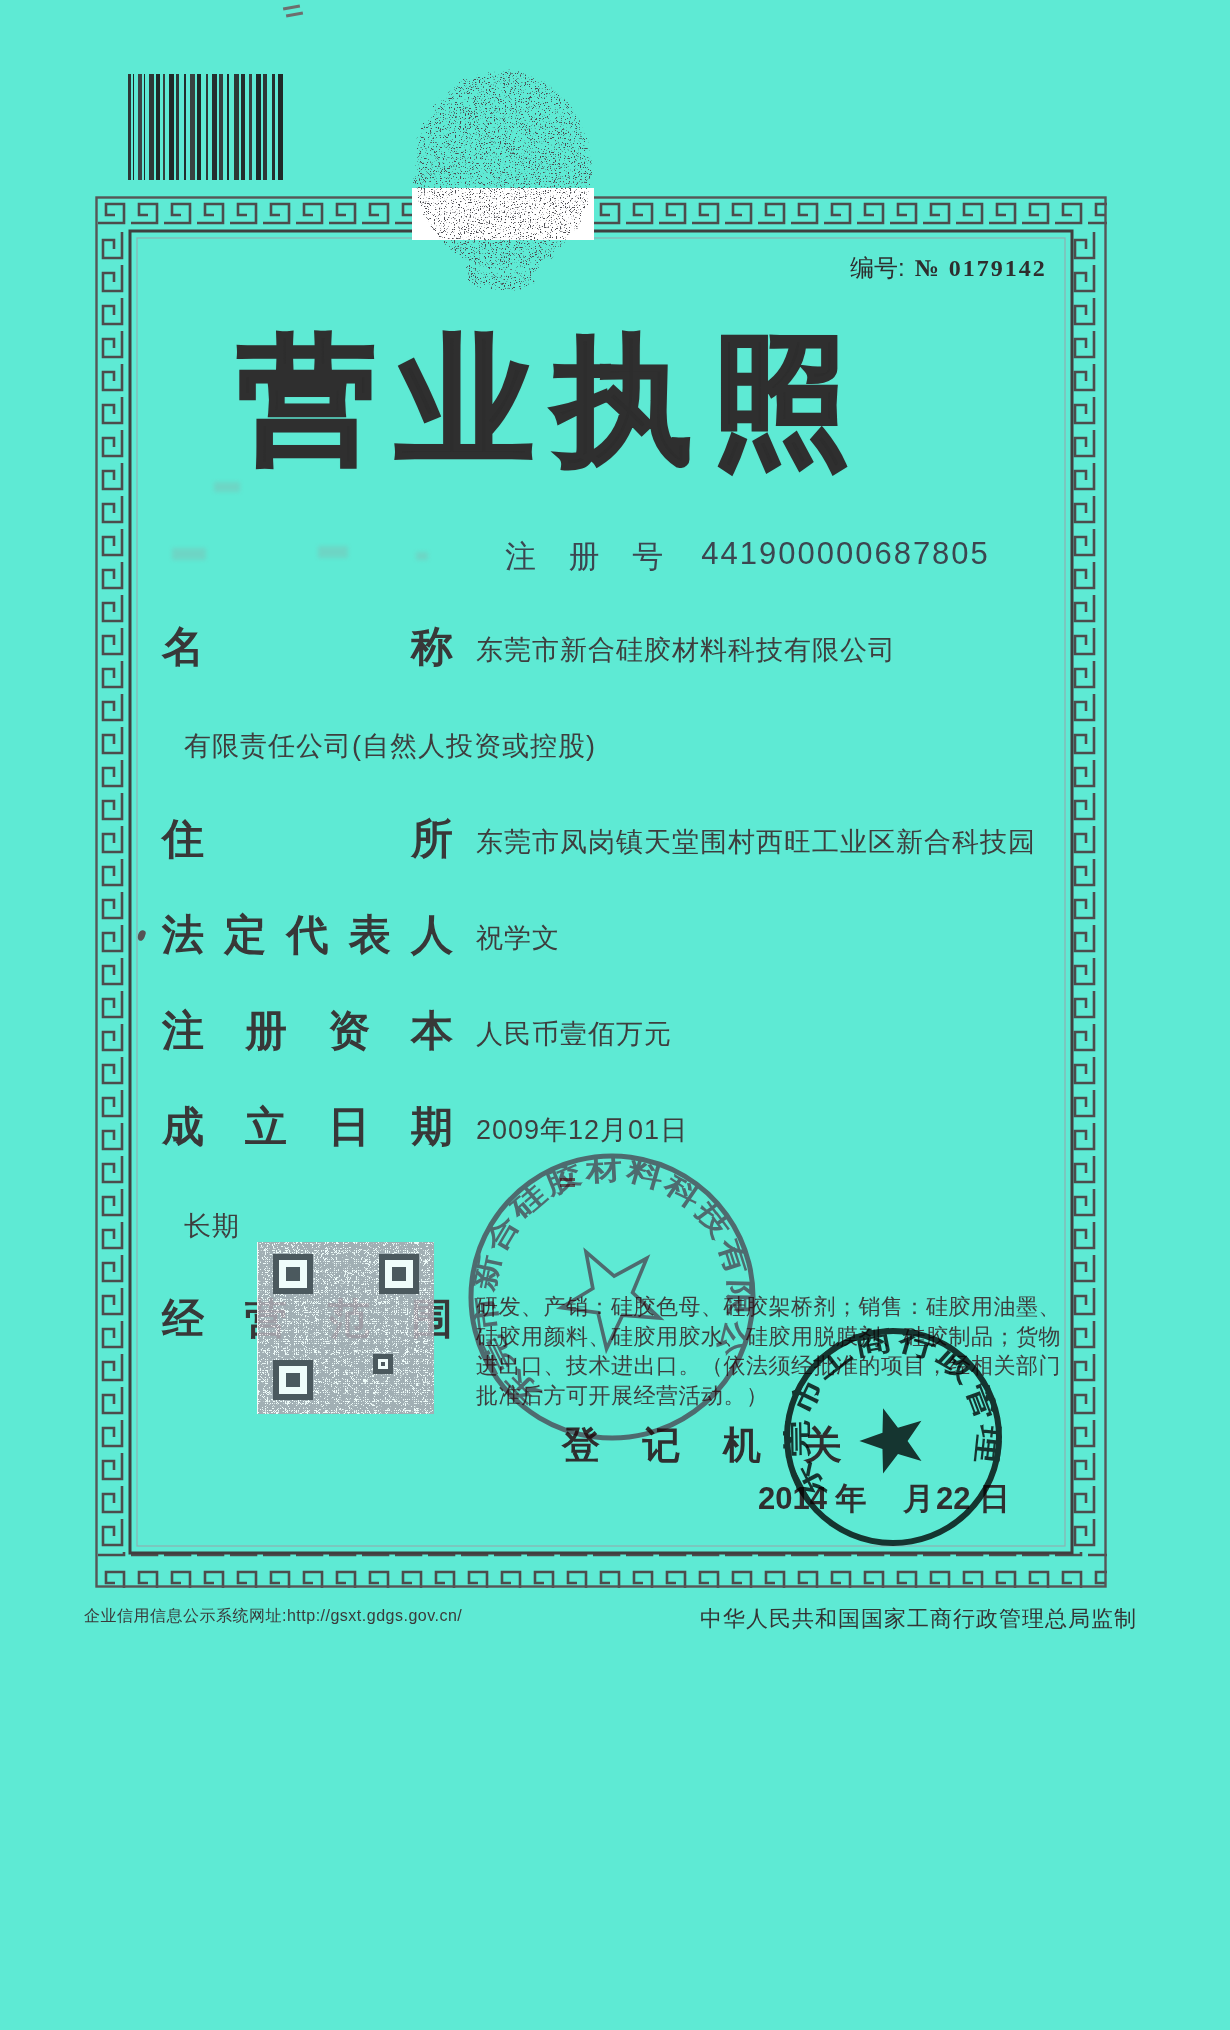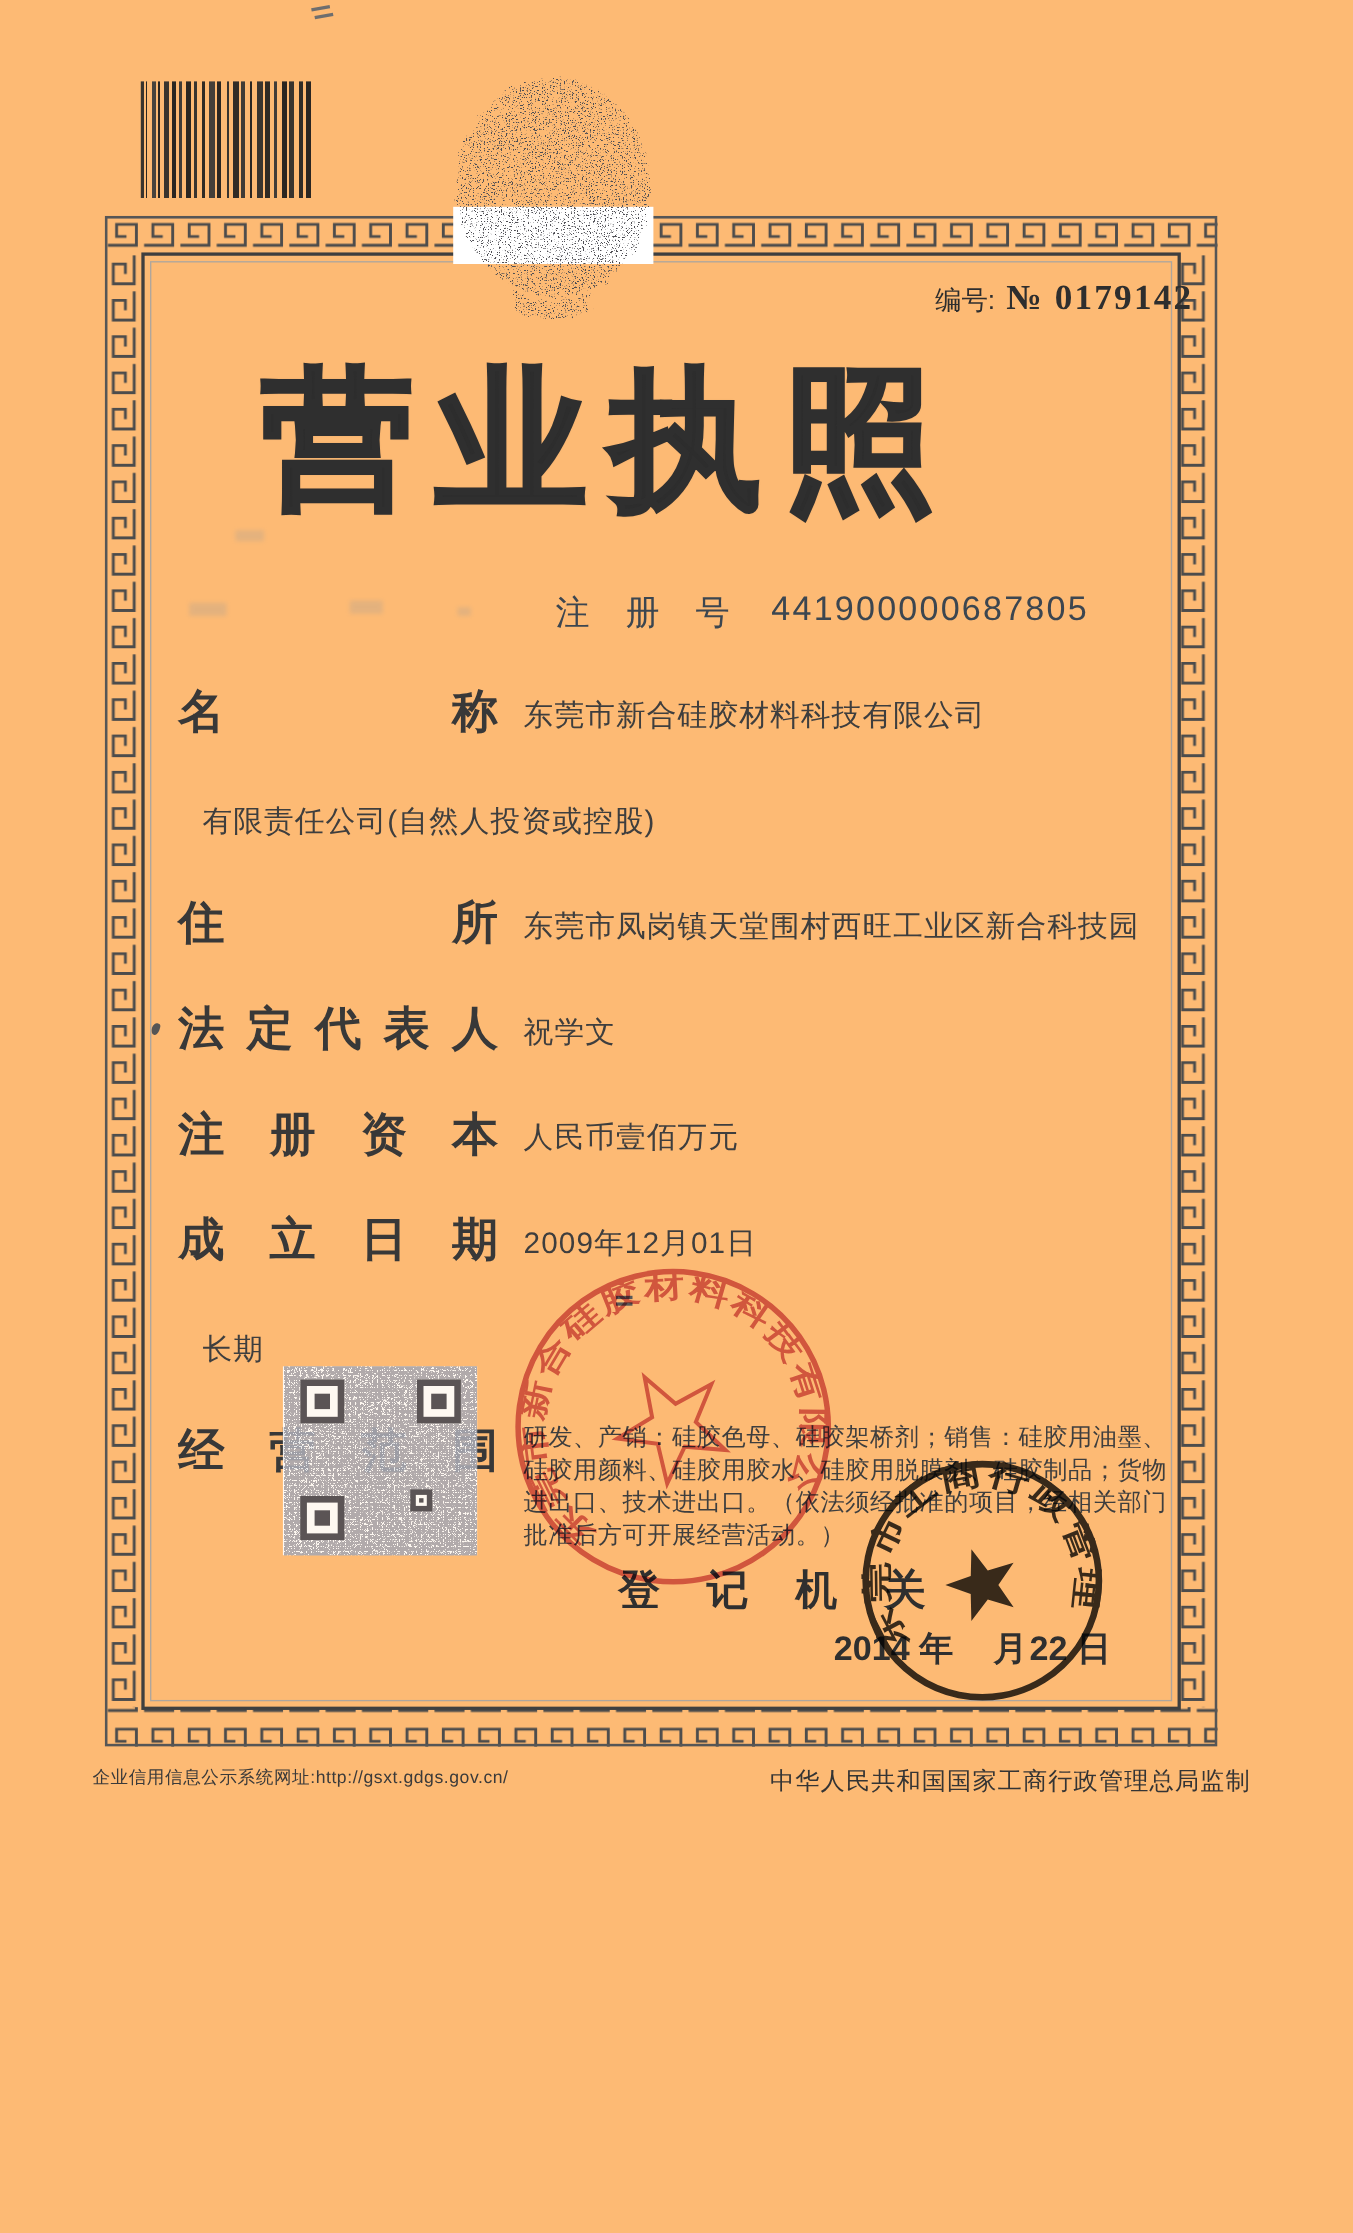--- a/index.html
+++ b/index.html
@@ -1,16 +1,16 @@
 <!DOCTYPE html>
 <html><head>
 <meta charset="utf-8">
 <style>
   html,body{margin:0;padding:0;background:#ffffff;}
-  .scan{position:relative;width:1230px;height:2030px;background:#fdba74;overflow:hidden;
+  .scan{position:relative;width:1230px;height:2030px;background:#5eead4;overflow:hidden;
         font-family:"Liberation Sans",sans-serif;color:#333;}
   .abs{position:absolute;}
 
   
   .barcode{left:128px;top:74px;width:160px;height:106px;opacity:.92;filter:blur(.4px) contrast(.92);
     background:
      linear-gradient(90deg,#222 0 3px,transparent 3px 5px,#111 5px 6px,transparent 6px 10px,
       #333 10px 14px,transparent 14px 16px,#111 16px 17px,transparent 17px 21px,
       #222 21px 26px,transparent 26px 28px,#111 28px 32px,transparent 32px 35px,
       #2a2a2a 35px 37px,transparent 37px 41px,#111 41px 46px,transparent 46px 48px,
@@ -21,21 +21,21 @@
       #222 106px 111px,transparent 111px 113px,#161616 113px 117px,transparent 117px 121px,
       #2c2c2c 121px 124px,transparent 124px 128px,#111 128px 133px,transparent 133px 135px,
       #222 135px 139px,transparent 139px 144px,#181818 144px 147px,transparent 147px 150px,
       #111 150px 155px,transparent 155px 160px);}
 
   .emblem{left:408px;top:66px;width:190px;height:232px;z-index:5;}
   .frame{left:95px;top:196px;z-index:1;}
 
   .serial{left:850px;top:252px;z-index:2;font-size:24px;color:#2e2e2e;display:flex;gap:10px;align-items:baseline;}
   .serial .no{font-family:"DejaVu Sans Mono",monospace;font-size:25px;letter-spacing:2px;}
-  .serial .no b{font-family:"Liberation Serif",serif;font-size:32px;}
+  .serial .no b{font-family:"Liberation Serif",serif;font-size:24px;}
 
   .title{left:238px;top:318px;z-index:2;margin:0;font-size:138px;line-height:1.2;font-weight:bold;
          letter-spacing:20px;color:#2d2d2d;-webkit-text-stroke:3px #2f2f2f;
          text-shadow:0 0 2px rgba(40,40,40,.65);white-space:nowrap;}
 
   .regline{left:505px;top:536px;z-index:2;font-size:31px;color:#3c4650;display:flex;gap:26px;white-space:nowrap;}
   .regline .reg-label{letter-spacing:12px;}
   .regline .reg-no{letter-spacing:2px;text-align:right;}
 
   .rows{left:162px;top:622px;width:900px;z-index:2;display:flex;flex-direction:column;gap:28px;}

